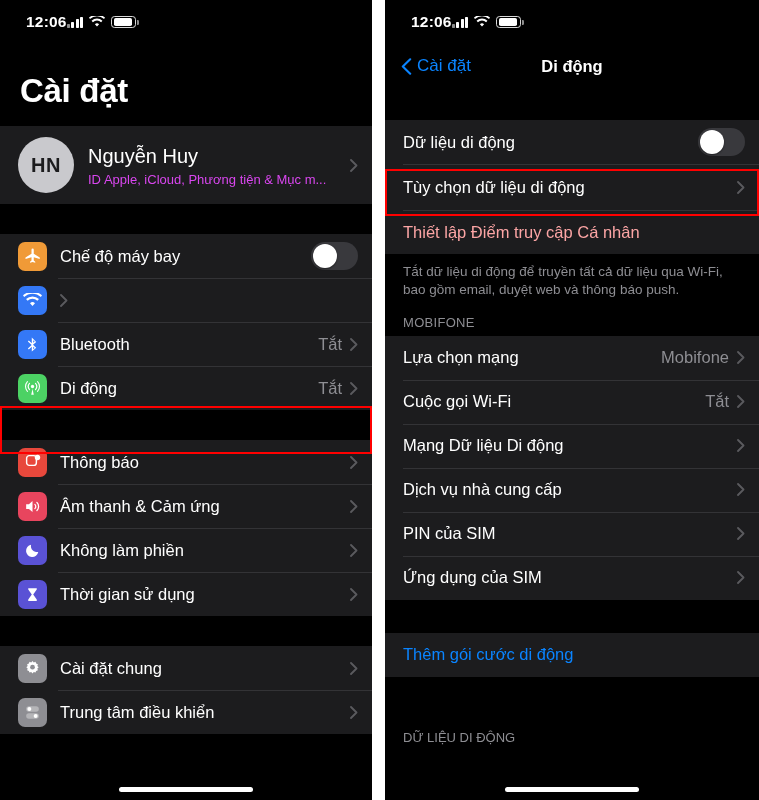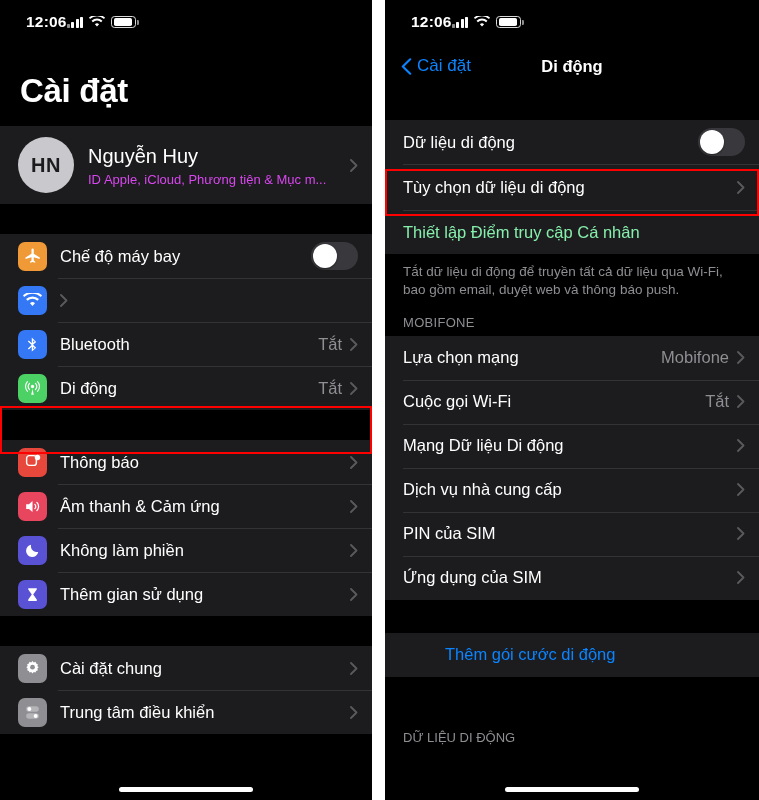--- a/index.html
+++ b/index.html
@@ -124,22 +124,22 @@
   }
 
   .section-header {
     color: #8e8e93; font-size: 13px; letter-spacing: .3px;
     padding: 7px 18px 6px 18px; background: #000;
   }
   .footer-note {
     color: #8e8e93; font-size: 13.5px; line-height: 1.36;
     padding: 9px 18px 8px 18px; background: #000;
   }
-  .row.disabled .row-label { color: #86efac; }
-  .row.link .row-label { color: #0a84ff; margin-left: 42px; }
+  .row.disabled .row-label { color: #fca5a5; }
+  .row.link .row-label { color: #0a84ff; }
 
   
   .hl {
     position: absolute; border: 2.5px solid #ff0000;
     pointer-events: none; z-index: 20;
   }
 
   
   .home-ind {
     position: absolute; bottom: 8px; left: 50%;
@@ -301,21 +301,21 @@
             </svg>
         </div>
       </div>
 
       <div class="row">
         <div class="row-icon" style="background:#5a52d5">
           <svg width="17" height="17" viewBox="0 0 24 24">
               <path d="M6 3h12v2l-5 7 5 7v2H6v-2l5-7-5-7V3z" fill="#fff"></path>
             </svg>
         </div>
-        <div class="row-label">Thêm gian sử dụng</div>
+        <div class="row-label">Thời gian sử dụng</div>
         <div class="chev">
           <svg width="8" height="13" viewBox="0 0 8 13">
               <path d="M1 1l5.5 5.5L1 12" stroke="#8e8e93" stroke-width="1.8" fill="none" stroke-linecap="round" stroke-linejoin="round"></path>
             </svg>
         </div>
       </div>
     </div>
 
     <div class="spacer" style="height:30px"></div>
 

